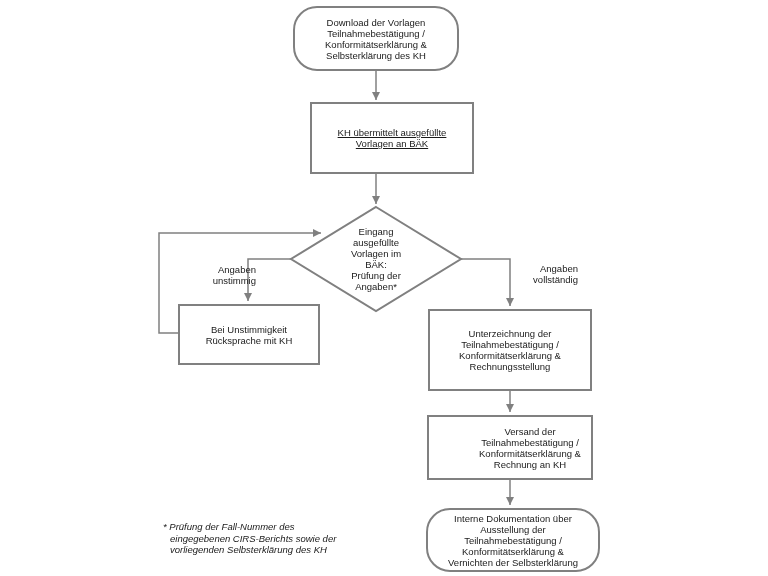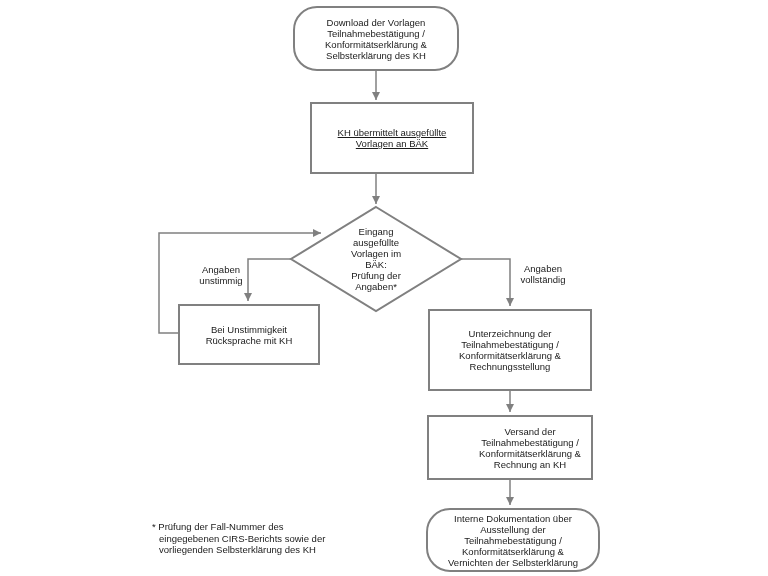--- a/index.html
+++ b/index.html
@@ -25,21 +25,21 @@
     white-space:pre-line;background:var(--background);
     border:2px solid var(--stroke);padding:2px;
   }
   .rounded{border-radius:24px;}
   .diamond-label{
     position:absolute;z-index:3;display:flex;align-items:center;justify-content:center;
     text-align:center;font-size:9.5px;line-height:11px;white-space:pre-line;
     background:transparent;border:none;
   }
   .edge-label{
-    position:absolute;z-index:3;text-align:center;
+    position:absolute;z-index:3;text-align:right;
     font-size:9.5px;line-height:11px;white-space:pre-line;
   }
   .footnote{
     position:absolute;z-index:3;font-size:9.5px;line-height:11.5px;white-space:nowrap;
   }
   .footnote .fn-line{margin-left:7px;}
   .footnote .fn-first{margin-left:0;}
 </style>
 </head>
 <body>
@@ -97,19 +97,19 @@
 Teilnahmebestätigung /
 Konformitätserklärung &amp;
 Rechnung an KH</div>
 
   <div class="node rounded" style="left:426px;top:508px;width:174px;height:64px;">Interne Dokumentation über
 Ausstellung der
 Teilnahmebestätigung /
 Konformitätserklärung &amp;
 Vernichten der Selbsterklärung</div>
 
-  <div class="footnote" style="left:152px;top:521px;">
+  <div class="footnote" style="left:163px;top:521px;font-style:italic;">
     <div class="fn-line fn-first">* Prüfung der Fall-Nummer des</div>
     <div class="fn-line">eingegebenen CIRS-Berichts sowie der</div>
     <div class="fn-line">vorliegenden Selbsterklärung des KH</div>
   </div>
 
 </div>
 
 </body></html>

